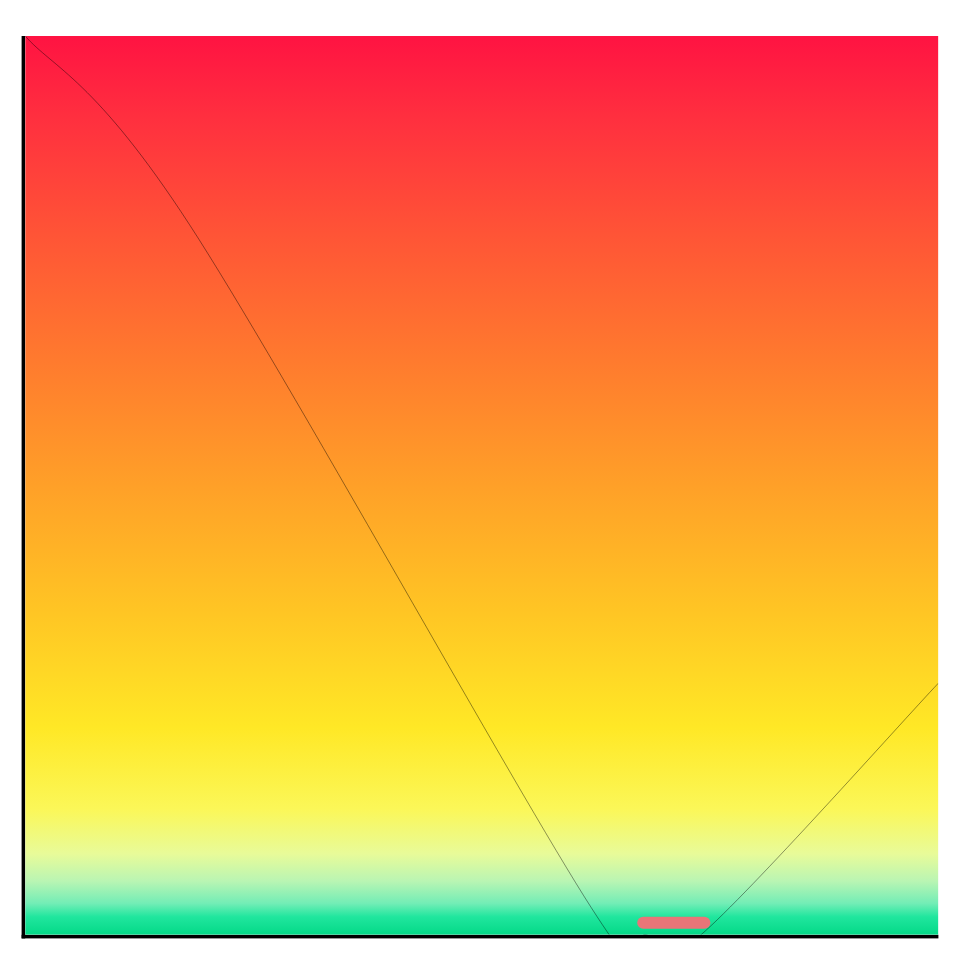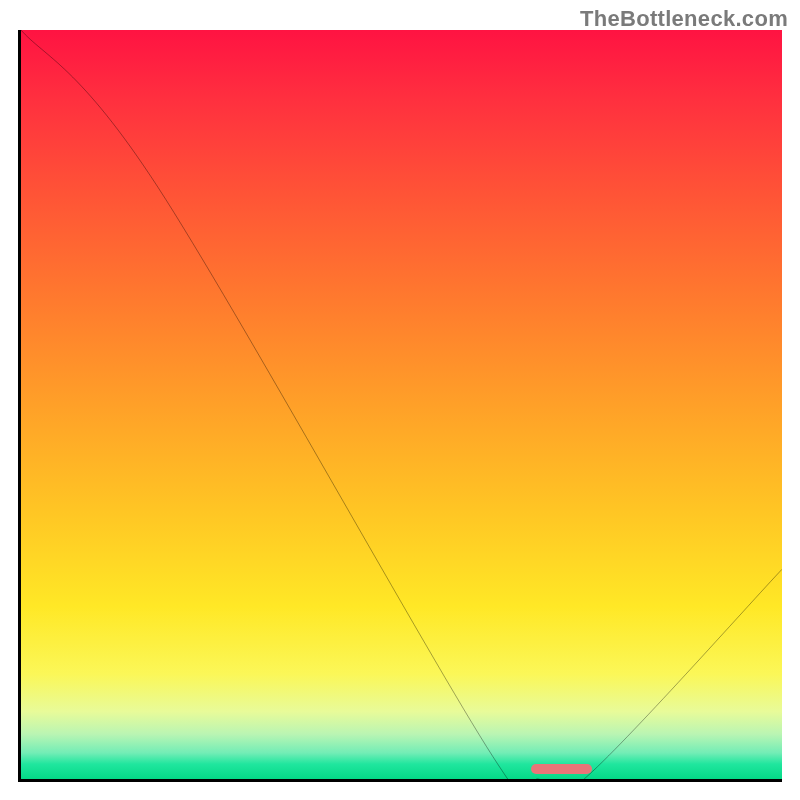--- a/index.html
+++ b/index.html
@@ -67,21 +67,20 @@
     inset: 0;
     width: 100%;
     height: 100%;
   }
 </style>
 </head>
 <body>
 
 <div class="frame">
 
-  <div class="watermark">TheBottleneck.com</div>
 
   <div class="plot">
     <div class="gradient"></div>
 
     <svg class="curve" viewBox="0 0 100 100" preserveAspectRatio="none">
       <path id="curve-path" fill="none" stroke="#000" stroke-width="0.35" vector-effect="non-scaling-stroke" d="M 0 0 C 3 3.5, 7.666666666666666 4.833333333333332, 18 21 C 28.333333333333336 37.16666666666667, 53.666666666666664 83.83333333333333, 62 97 C 70.33333333333333 110.16666666666667, 66 99.5, 68 100 C 70 100.5, 68.66666666666667 104.66666666666667, 74 100 C 79.33333333333333 95.33333333333333, 95.66666666666667 76.66666666666667, 100 72"></path>
     </svg>
 
     <div class="marker" id="opt-marker" style="left: 509.87px; width: 60.88px; bottom: 5.243px;"></div>
   </div>

